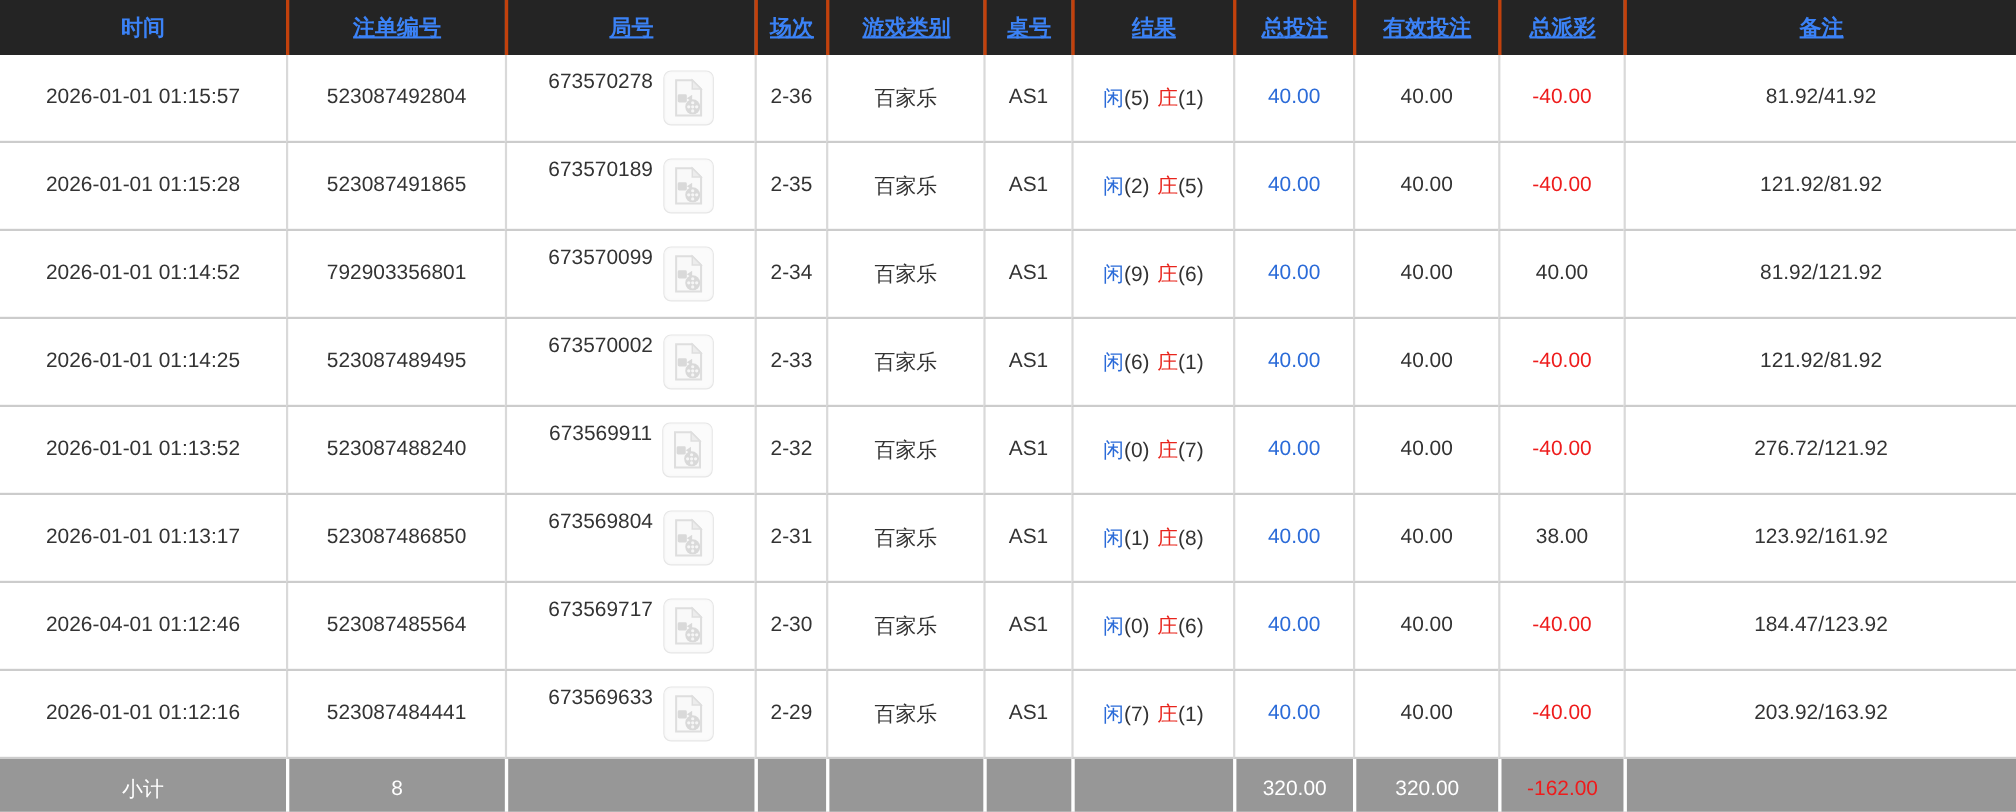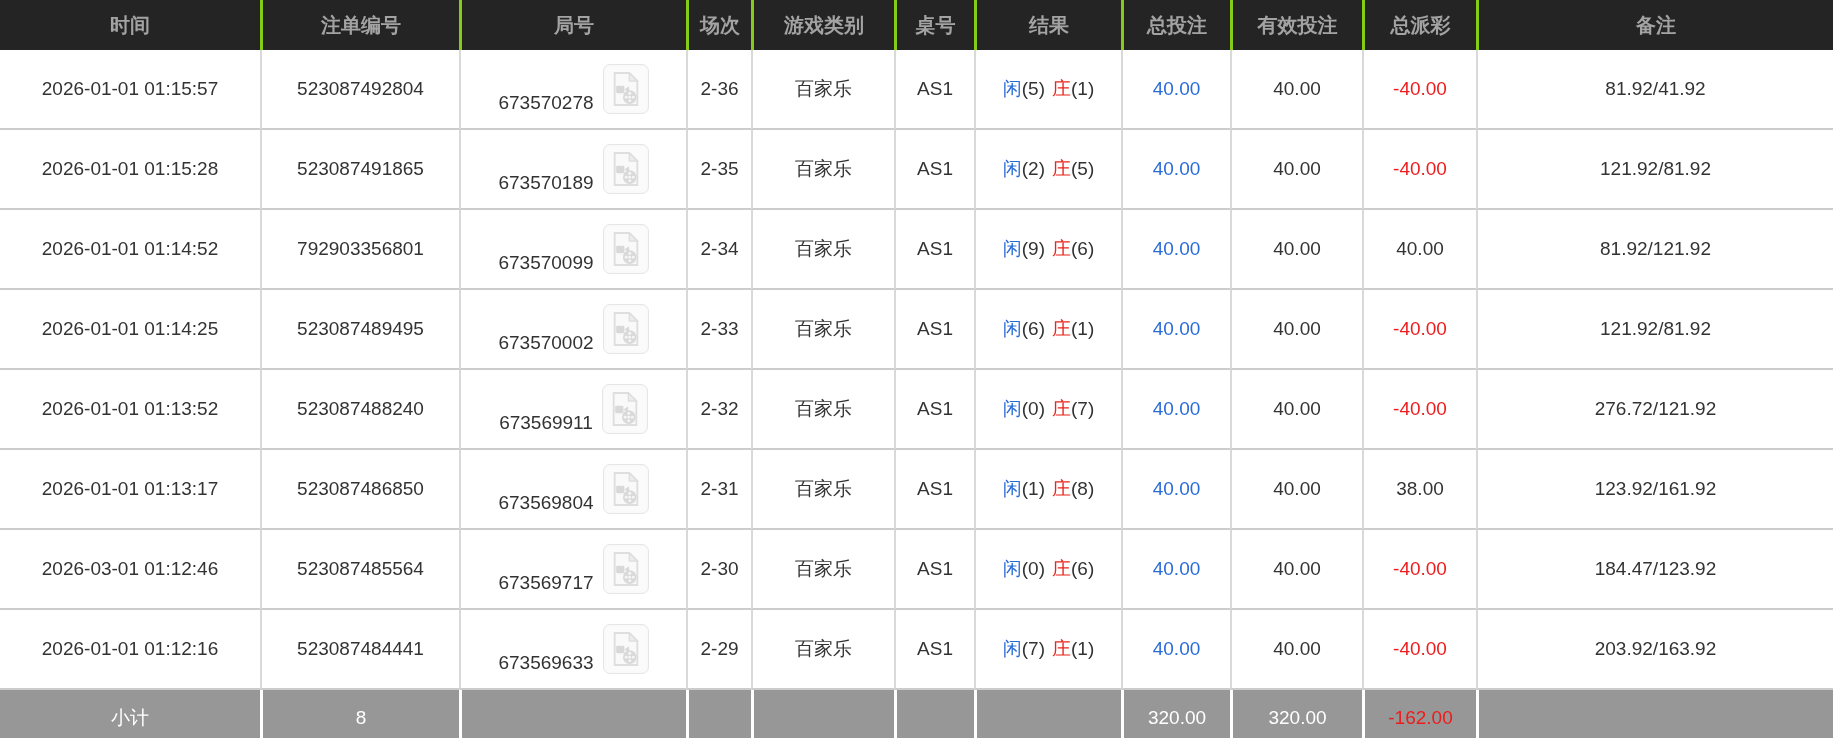--- a/index.html
+++ b/index.html
@@ -23,29 +23,29 @@
   }
   table.records {
     width: 1833px;
     table-layout: fixed;
     border-collapse: separate;
     border-spacing: 0;
   }
   
   thead th {
     background: var(--header-bg);
-    color: #a3a3a3;
+    color: #3b82f6;
     font-size: 20px;
     font-weight: bold;
     height: 50px;
     text-align: center;
     vertical-align: middle;
     padding: 0;
   }
-  thead th + th { border-left: 3px solid #84cc16; }
+  thead th + th { border-left: 3px solid #c2410c; text-decoration: underline; }
   
   tbody td {
     height: 78px;
     border-bottom: 2px solid var(--grid-h);
     color: var(--body-text);
     font-size: 19px;
     text-align: center;
     vertical-align: middle;
     padding: 0;
     white-space: nowrap;
@@ -63,21 +63,21 @@
     padding: 4px;
   }
   tfoot td + td { border-left: 3px solid #ffffff; }
   .blue { color: var(--player-blue); }
   .neg { color: var(--neg-red); }
   .result-player { color: var(--player-blue); }
   .result-banker { color: var(--banker-red); margin-left: 7px; }
   .result-num { color: var(--body-text); }
   .round-wrap {
     display: inline-flex;
-    align-items: flex-end;
+    align-items: flex-start;
     gap: 9px;
   }
   .video-btn {
     width: 46px;
     height: 50px;
     border: 1px solid #e6e6e6;
     border-radius: 7px;
     background: #fbfbfb;
     box-shadow: inset 0 0 3px rgba(0,0,0,0.03);
     cursor: pointer;
@@ -313,21 +313,21 @@
     <td>AS1</td>
     <td>
       <span class="result-player">闲</span><span class="result-num">(1)</span><span class="result-banker">庄</span><span class="result-num">(8)</span>
     </td>
     <td class="blue">40.00</td>
     <td>40.00</td>
     <td>38.00</td>
     <td>123.92/161.92</td>
   </tr>
       <tr>
-    <td>2026-03-01 01:12:46</td>
+    <td>2026-04-01 01:12:46</td>
     <td>523087485564</td>
     <td>
       <span class="round-wrap">
         <span>673569717</span>
         <button class="video-btn">
           <svg width="32" height="36" viewBox="0 0 24 27">
             <path d="M3.5 1.5 h11 l6 6 v18 h-17 z" fill="#f9f9f9" stroke="#dedede" stroke-width="1.4"></path>
             <path d="M14.5 1.5 l6 6 h-6 z" fill="#ececec" stroke="#dedede" stroke-width="1"></path>
             <rect x="4.6" y="11" width="6.2" height="5.6" rx="1" fill="#d9d9d9"></rect>
             <path d="M10.8 13.8 l3.6 -2.4 v4.8 z" fill="#d9d9d9"></path>

